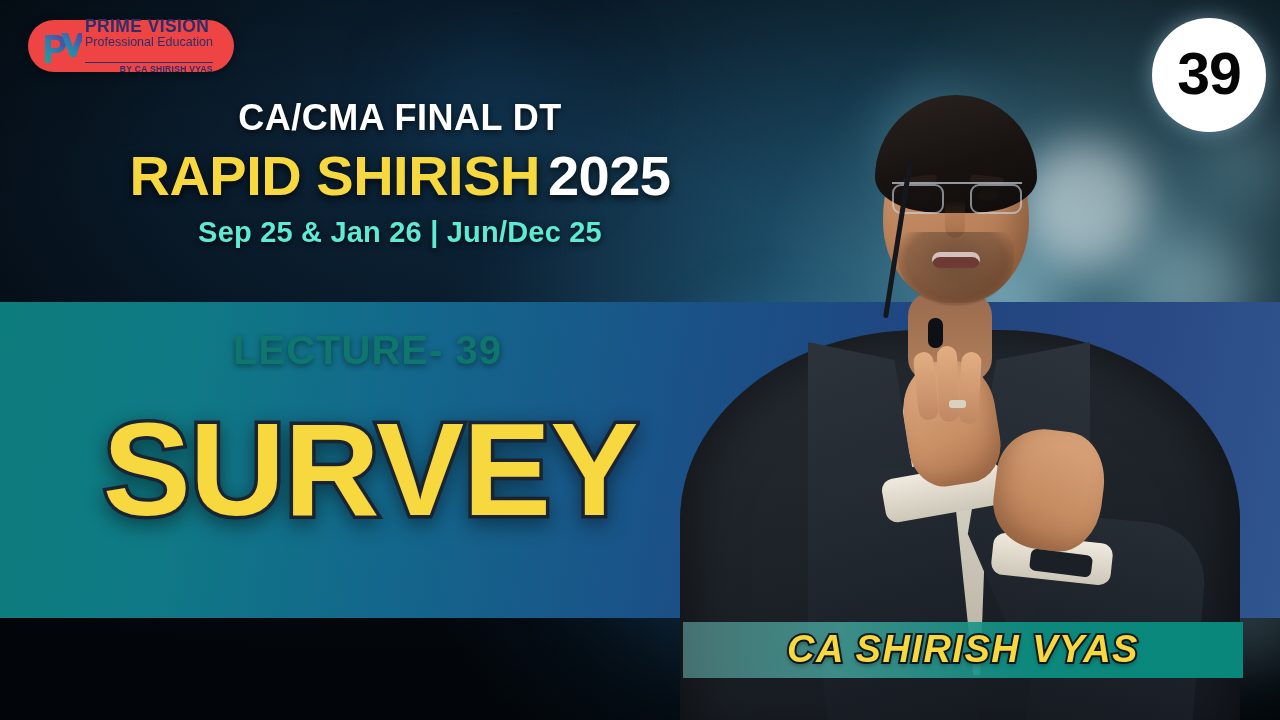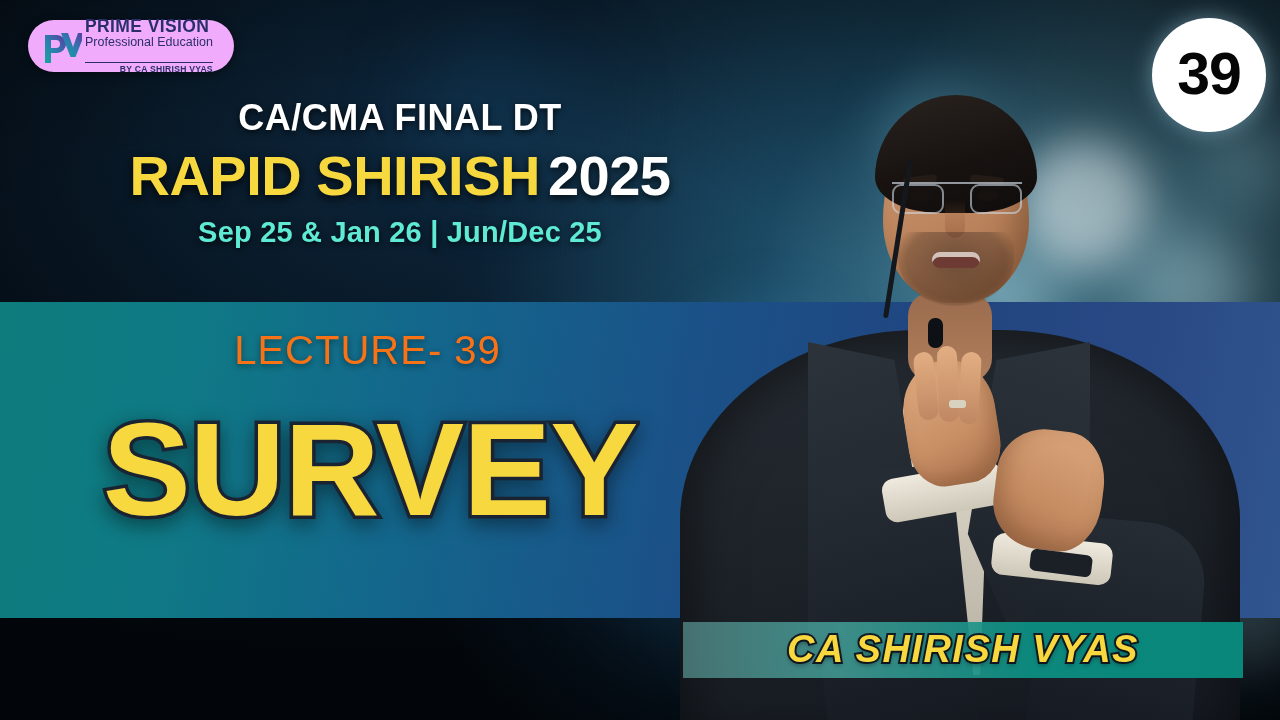--- a/index.html
+++ b/index.html
@@ -53,21 +53,21 @@
     pointer-events: none;
   }
 
   
   .logo-badge {
     position: absolute;
     left: 28px;
     top: 20px;
     width: 206px;
     height: 52px;
-    background: #f0abfc;
+    background: #ef4444;
     border-radius: 26px;
     display: flex;
     align-items: center;
     padding: 0 10px 0 10px;
     box-sizing: border-box;
     box-shadow: 0 2px 10px rgba(0,0,0,0.45);
   }
   .logo-mark {
     width: 44px;
     height: 38px;
@@ -194,22 +194,22 @@
         #2a4a86 88%,
         #30558f 100%);
   }
   .lecture-label {
     position: absolute;
     left: 0;
     top: 330px;
     width: 735px;
     text-align: center;
     font-size: 40px;
-    font-weight: 400;
-    color: #f97316;
+    font-weight: 700;
+    color: #0f766e;
     letter-spacing: 1px;
     line-height: 1;
     text-shadow: 0 2px 6px rgba(0,0,0,0.45);
     white-space: nowrap;
   }
   .topic-title {
     position: absolute;
     left: 0;
     top: 404px;
     width: 740px;

